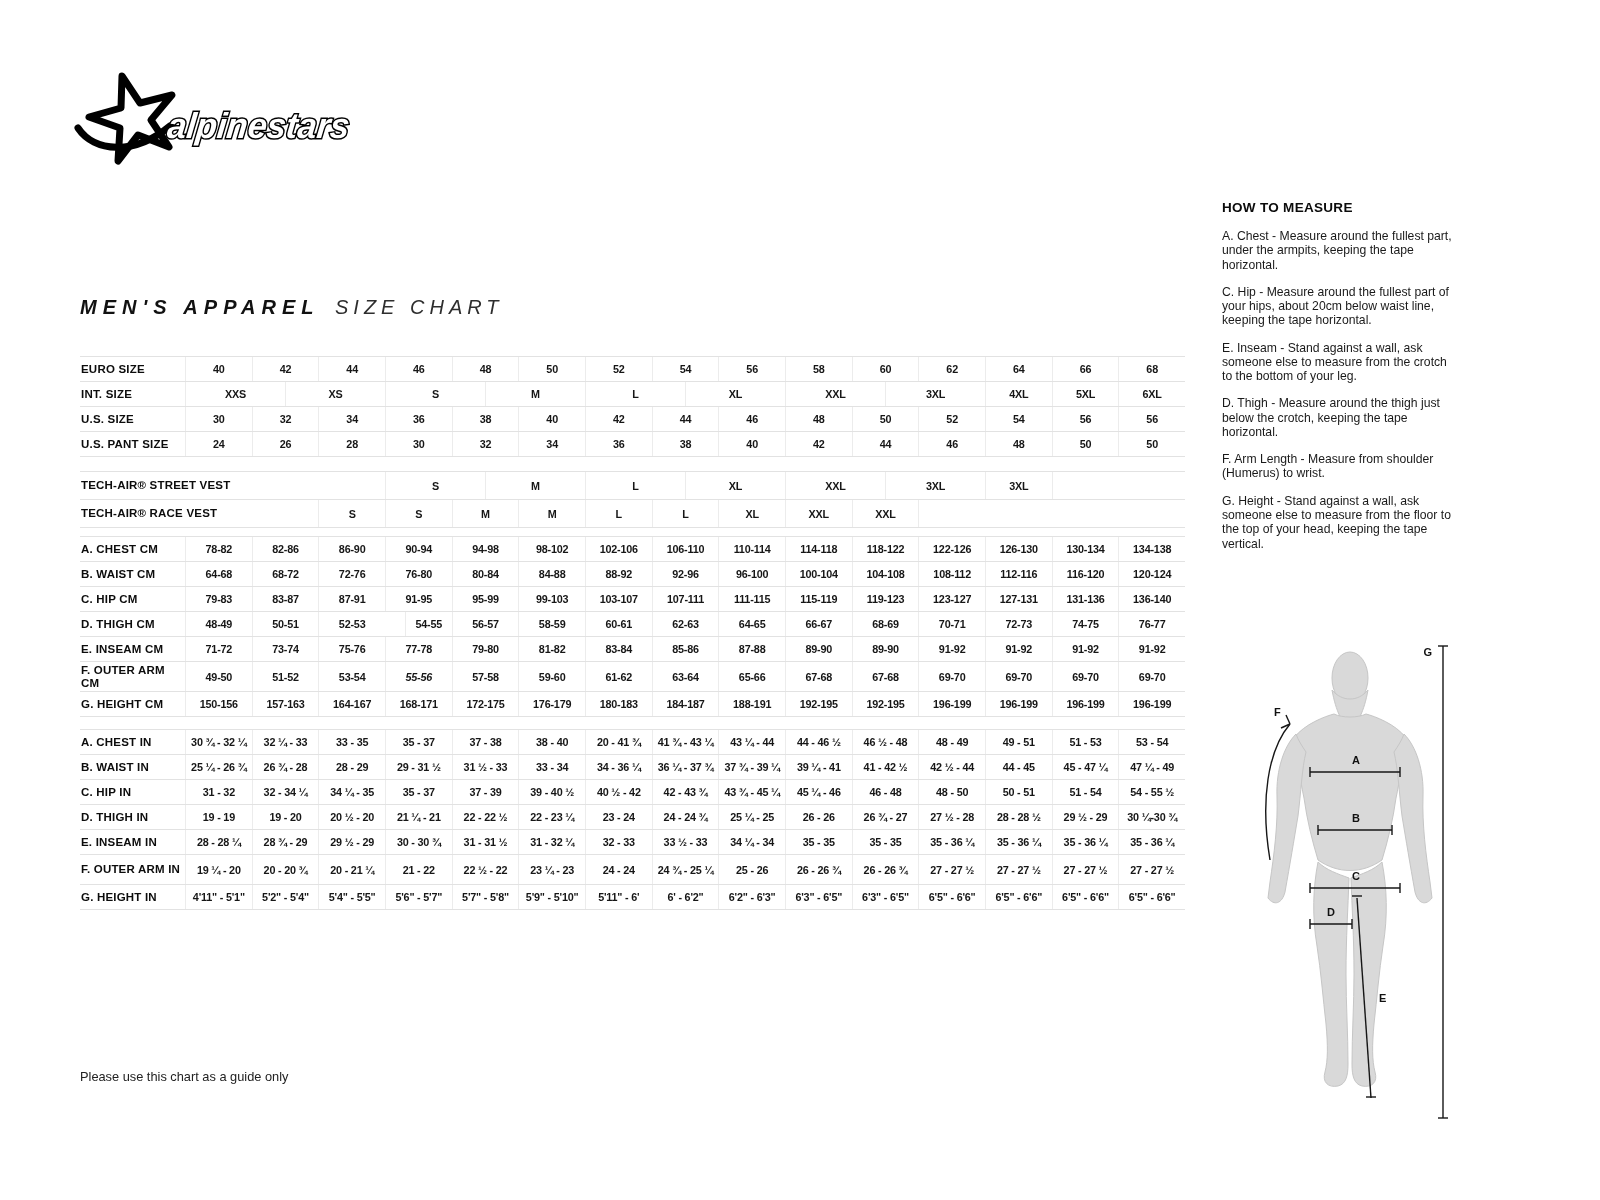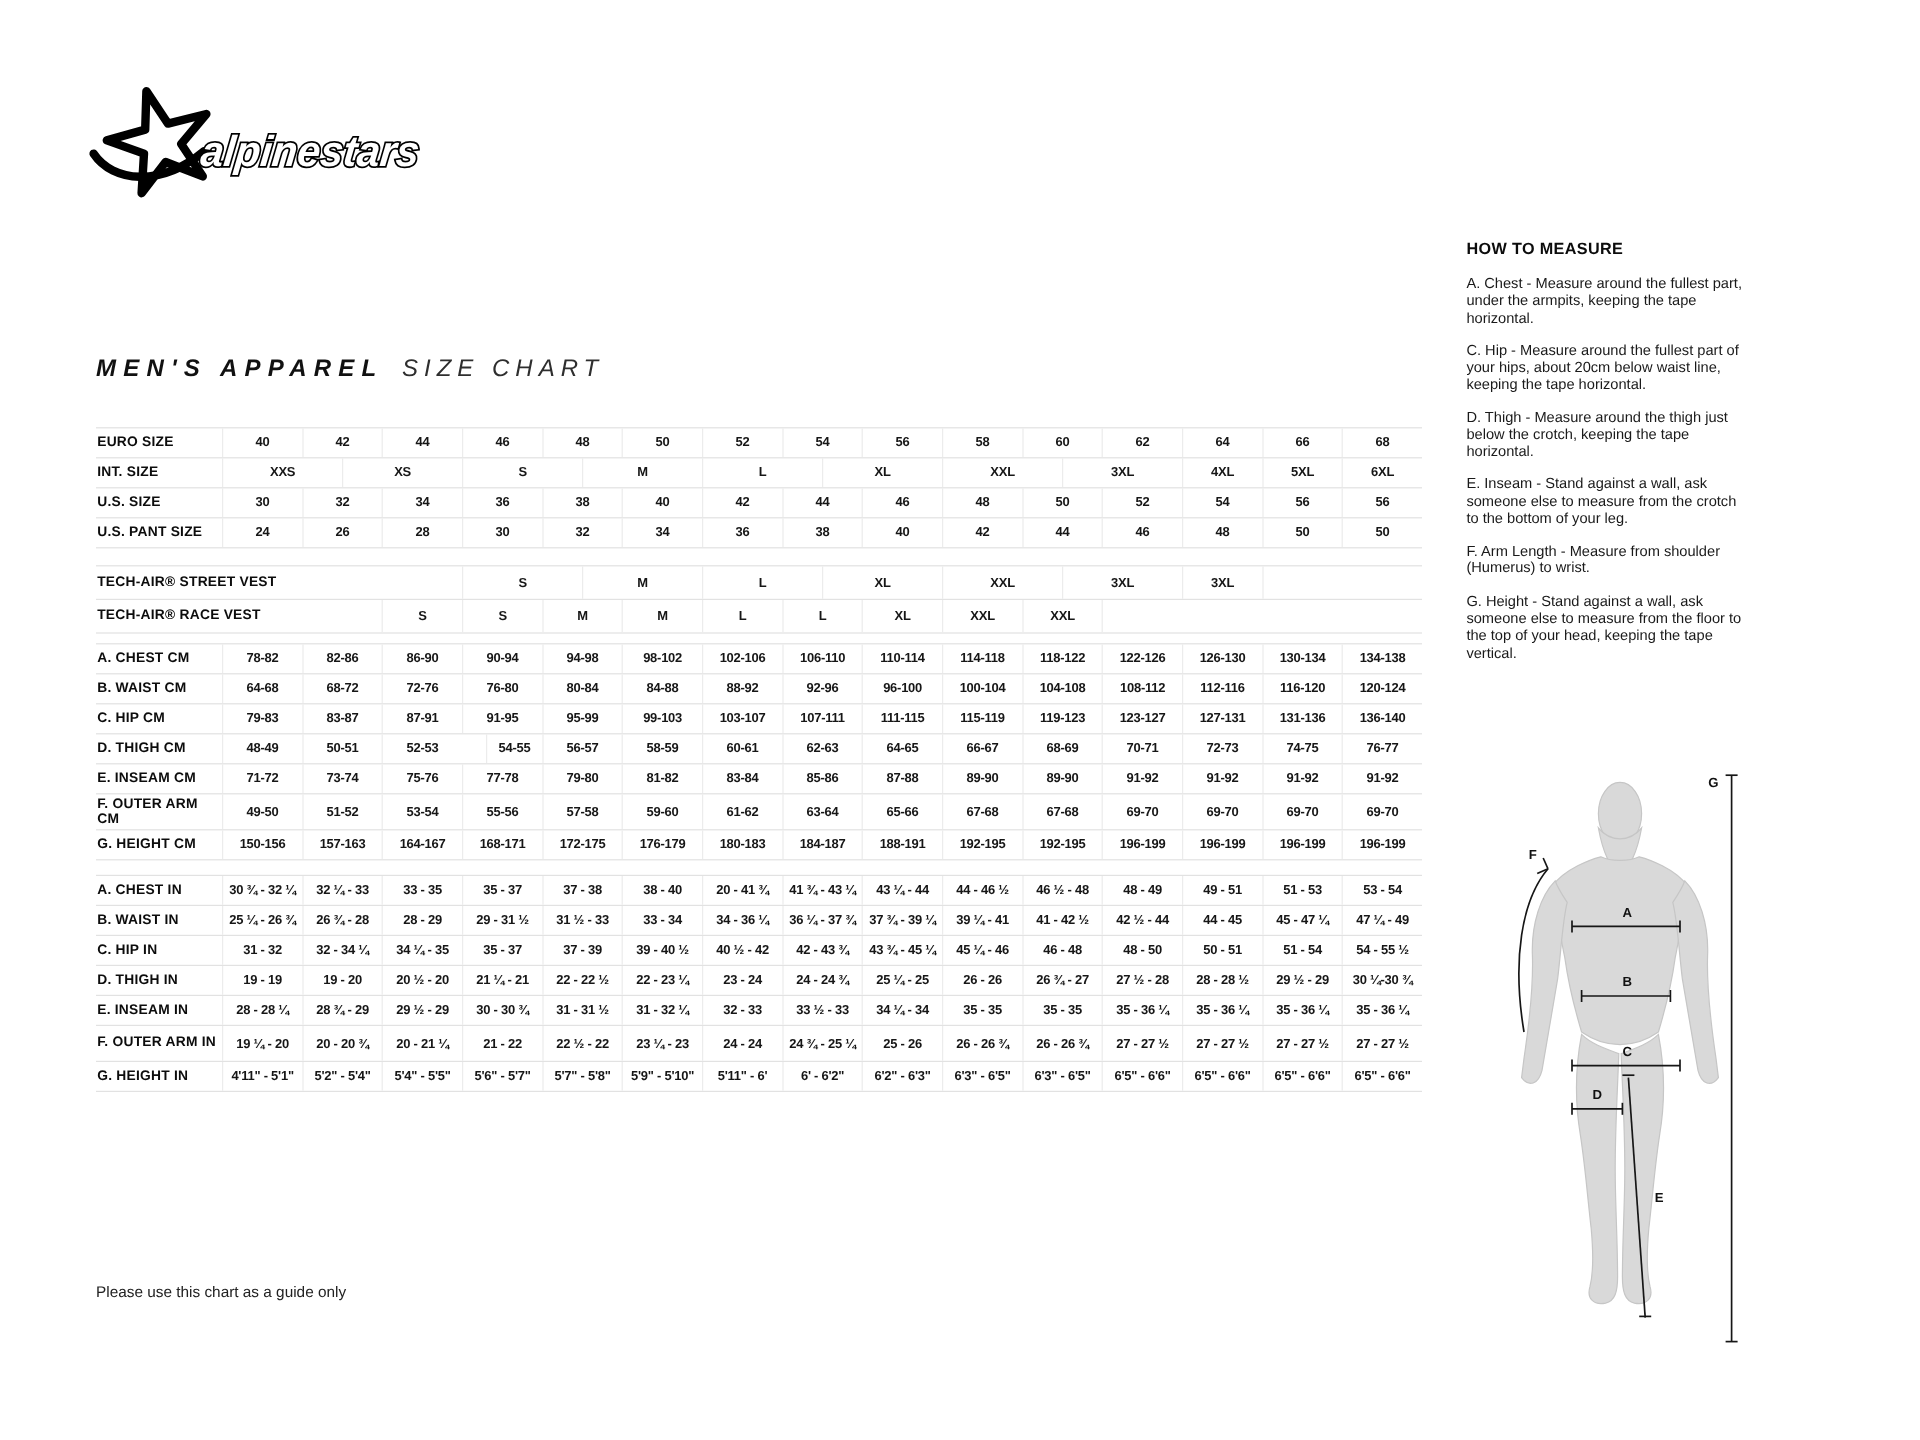--- a/index.html
+++ b/index.html
@@ -249,21 +249,21 @@
         <div class="t-cell" style="grid-column: span 2;">91-92</div>
         <div class="t-cell" style="grid-column: span 2;">91-92</div>
         <div class="t-cell" style="grid-column: span 2;">91-92</div>
         <div class="t-cell" style="grid-column: span 2;">91-92</div>
       </div>
       <div class="t-row tall">
         <div class="t-label">F. OUTER ARM CM</div>
         <div class="t-cell" style="grid-column: span 2;">49-50</div>
         <div class="t-cell" style="grid-column: span 2;">51-52</div>
         <div class="t-cell" style="grid-column: span 2;">53-54</div>
-        <div class="t-cell" style="grid-column: span 2;">55-56</div>
+        <div class="t-cell" style="grid-column: span 2; font-style: italic;">55-56</div>
         <div class="t-cell" style="grid-column: span 2;">57-58</div>
         <div class="t-cell" style="grid-column: span 2;">59-60</div>
         <div class="t-cell" style="grid-column: span 2;">61-62</div>
         <div class="t-cell" style="grid-column: span 2;">63-64</div>
         <div class="t-cell" style="grid-column: span 2;">65-66</div>
         <div class="t-cell" style="grid-column: span 2;">67-68</div>
         <div class="t-cell" style="grid-column: span 2;">67-68</div>
         <div class="t-cell" style="grid-column: span 2;">69-70</div>
         <div class="t-cell" style="grid-column: span 2;">69-70</div>
         <div class="t-cell" style="grid-column: span 2;">69-70</div>
@@ -415,22 +415,22 @@
         <div class="t-cell" style="grid-column: span 2;">6'5" - 6'6"</div>
         <div class="t-cell" style="grid-column: span 2;">6'5" - 6'6"</div>
       </div>
     </div>
   </div>
 
 <div class="howto">
   <h3>HOW TO MEASURE</h3>
   <p>A. Chest - Measure around the fullest part, under the armpits, keeping the tape horizontal.</p>
   <p>C. Hip - Measure around the fullest part of your hips, about 20cm below waist line, keeping the tape horizontal.</p>
+  <p>E. Inseam - Stand against a wall, ask someone else to measure from the crotch to the bottom of your leg.</p>
   <p>D. Thigh - Measure around the thigh just below the crotch, keeping the tape horizontal.</p>
-  <p>E. Inseam - Stand against a wall, ask someone else to measure from the crotch to the bottom of your leg.</p>
   <p>F. Arm Length - Measure from shoulder (Humerus) to wrist.</p>
   <p>G. Height - Stand against a wall, ask someone else to measure from the floor to the top of your head, keeping the tape vertical.</p>
 </div>
 
 <svg class="figure" viewBox="0 0 250 510">
   <g fill="#d9d9d9" stroke="#c6c6c6" stroke-width="1">
     <ellipse cx="120" cy="58" rx="18" ry="26"></ellipse>
     <path d="M 102 70 C 106 92 112 102 120 112 C 128 102 134 92 138 70 C 128 82 112 82 102 70 Z"></path>
     <path d="M 64 118 C 74 104 96 96 104 94 C 112 98 128 98 136 94 C 144 96 166 104 176 118
              C 172 140 170 160 166 178 C 163 200 158 220 152 240

